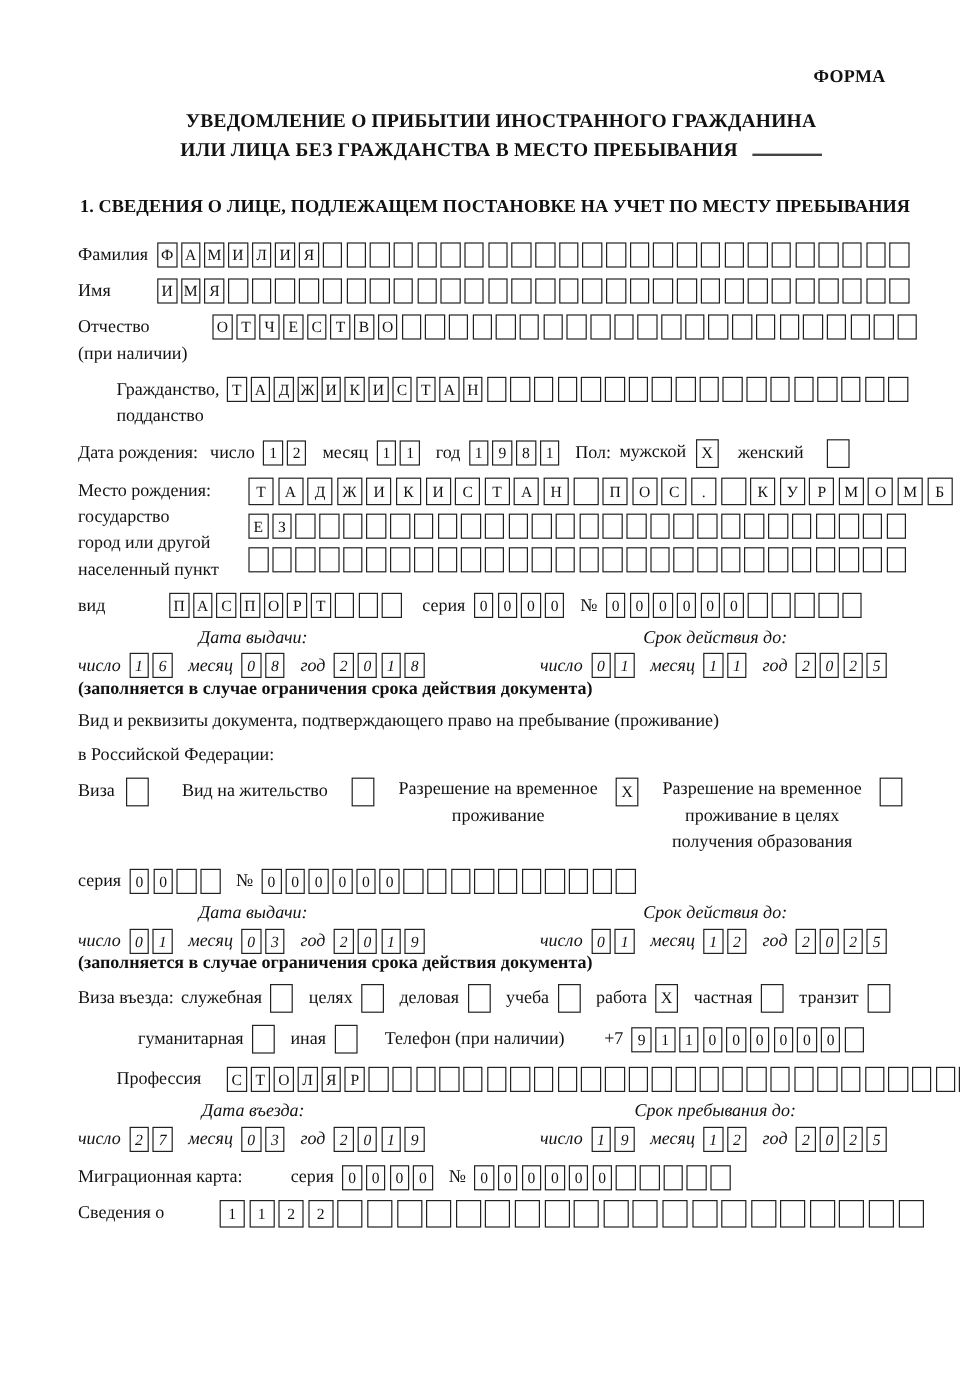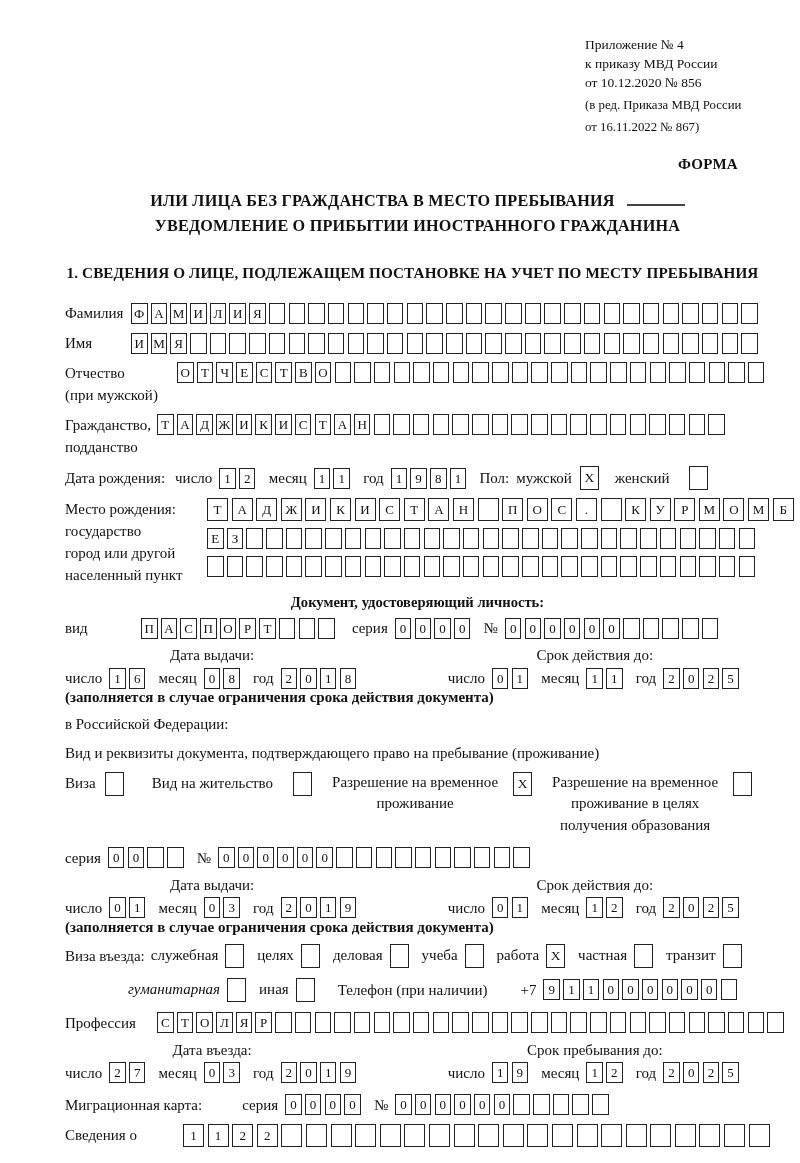--- a/index.html
+++ b/index.html
@@ -14,71 +14,64 @@
   .hdr .ed{font-size:12.8px;margin-top:4px;}
   .forma{font-weight:bold;text-align:right;padding-right:32px;margin-top:20px;font-size:15px;letter-spacing:.3px;}
   
   .title{font-weight:bold;text-align:center;font-size:16.2px;line-height:1.5;margin-top:16px;letter-spacing:.2px;}
   .tunder{display:inline-block;width:58px;border-bottom:2.5px solid #444;margin-left:12px;vertical-align:baseline;}
   .sech{font-weight:bold;font-size:15.2px;margin:26px 0 20px -10px;text-align:center;letter-spacing:.1px;}
   
   .frow{display:flex;align-items:flex-start;margin-bottom:8px;}
   .frow.ac{align-items:center;}
   .flabel{flex:none;line-height:22px;}
-  .lw66{width:66px;}.lw92{width:92px;}.lw112{width:112px;}.lw142{width:142px;}.lw76{width:76px;}
+  .lw66{width:66px;}.lw92{width:92px;margin-left:32px;}.lw112{width:112px;}.lw142{width:142px;}.lw76{width:76px;}
   .boxes{display:flex;flex:none;}
   .cell{
     display:inline-flex;flex:none;align-items:center;justify-content:center;
     width:14.5px;height:19px;border:1.6px solid #222;margin-right:3.2px;
     font-size:13px;line-height:1;background:#fff;
   }
   .wide .cell{width:19px;height:21px;margin-right:3.6px;}
   .stack{display:flex;flex-direction:column;gap:7px;}
   .cbox{
     display:inline-flex;flex:none;align-items:center;justify-content:center;
     width:17px;height:22px;border:1.6px solid #222;font-size:13.5px;background:#fff;
   }
   .dlbl{margin:0 7px 0 10px;line-height:22px;}
   .dlbl:first-child{margin-left:0;}
   
-  .dates{display:flex;justify-content:space-between;margin-bottom:2px;padding-right:28px;}
+  .dates{display:flex;justify-content:space-between;margin-bottom:2px;padding-right:28px;font-style:italic;}
   .dgroup{display:flex;flex-direction:column;}
   .dhead{text-align:center;margin-bottom:3px;}
   .dline{display:flex;align-items:center;}
   .note{font-size:15px;padding-right:2px;margin:-2px 0 8px 0;font-weight:bold;}
   .docline{margin-bottom:7px;line-height:1.45;}
   .doch{font-weight:bold;text-align:center;font-size:14.6px;margin:2px 0 6px 0;}
   
   .opts{display:flex;align-items:flex-start;margin-bottom:10px;}
   .opt{display:flex;align-items:flex-start;margin-right:14px;}
   .opt .ol{margin-right:9px;line-height:22px;}
   .opt-wrap .ol{width:178px;text-align:center;line-height:1.45;}
   
   .po{display:flex;align-items:center;margin-right:13px;}
   .po .ol{margin-right:7px;}
-  .indent{margin-left:63px;font-style:italic;}
+  .indent{margin-left:50px;}
   .repwrap{display:flex;align-items:flex-start;margin-bottom:4px;}
 </style>
 </head>
 <body>
 
 <div class="page">
 
-  <div class="hdr">
-    <div>Приложение № 4</div>
-    <div>к приказу МВД России</div>
-    <div>от 10.12.2020 № 856</div>
-    <div class="ed">(в ред. Приказа МВД России</div>
-    <div class="ed">от 16.11.2022 № 867)</div>
-  </div>
   <div class="forma">ФОРМА</div>
 
   <div class="title">
+    <div>УВЕДОМЛЕНИЕ О ПРИБЫТИИ ИНОСТРАННОГО ГРАЖДАНИНА</div>
     <div><span>ИЛИ ЛИЦА БЕЗ ГРАЖДАНСТВА В МЕСТО ПРЕБЫВАНИЯ</span><span class="tunder"></span></div>
-    <div>УВЕДОМЛЕНИЕ О ПРИБЫТИИ ИНОСТРАННОГО ГРАЖДАНИНА</div>
   </div>
 
   <div class="sech">1. СВЕДЕНИЯ О ЛИЦЕ, ПОДЛЕЖАЩЕМ ПОСТАНОВКЕ НА УЧЕТ ПО МЕСТУ ПРЕБЫВАНИЯ</div>
 
   <div class="frow ac">
     <span class="flabel lw66">Фамилия</span>
     <div class="boxes">
         <span class="cell">Ф</span>
         <span class="cell">А</span>
         <span class="cell">М</span>
@@ -148,21 +141,21 @@
         <span class="cell"></span>
         <span class="cell"></span>
         <span class="cell"></span>
         <span class="cell"></span>
       </div>
   </div>
 
   <div class="frow">
     <span class="flabel lw112">
       <span>Отчество</span><br>
-      <span>(при мужской)</span>
+      <span>(при наличии)</span>
     </span>
     <div class="boxes">
         <span class="cell">О</span>
         <span class="cell">Т</span>
         <span class="cell">Ч</span>
         <span class="cell">Е</span>
         <span class="cell">С</span>
         <span class="cell">Т</span>
         <span class="cell">В</span>
         <span class="cell">О</span>
@@ -345,21 +338,20 @@
           <span class="cell"></span>
           <span class="cell"></span>
           <span class="cell"></span>
           <span class="cell"></span>
           <span class="cell"></span>
           <span class="cell"></span>
         </div>
     </div>
   </div>
 
-  <div class="doch">Документ, удостоверяющий личность:</div>
 
   <div class="frow ac">
     <span class="flabel lw76">вид</span>
     <div class="boxes">
         <span class="cell">П</span>
         <span class="cell">А</span>
         <span class="cell">С</span>
         <span class="cell">П</span>
         <span class="cell">О</span>
         <span class="cell">Р</span>
@@ -432,22 +424,22 @@
             <span class="cell">2</span>
             <span class="cell">0</span>
             <span class="cell">2</span>
             <span class="cell">5</span>
           </div>
       </div>
     </div>
   </div>
   <div class="note">(заполняется в случае ограничения срока действия документа)</div>
 
+  <div class="docline">Вид и реквизиты документа, подтверждающего право на пребывание (проживание)</div>
   <div class="docline">в Российской Федерации:</div>
-  <div class="docline">Вид и реквизиты документа, подтверждающего право на пребывание (проживание)</div>
 
   <div class="opts">
     <div class="opt">
       <span class="ol">Виза</span>
       <span class="cbox"></span>
     </div>
     <div class="opt">
       <span class="ol" style="margin-left:14px;margin-right:20px;">Вид на жительство</span>
       <span class="cbox"></span>
     </div>

